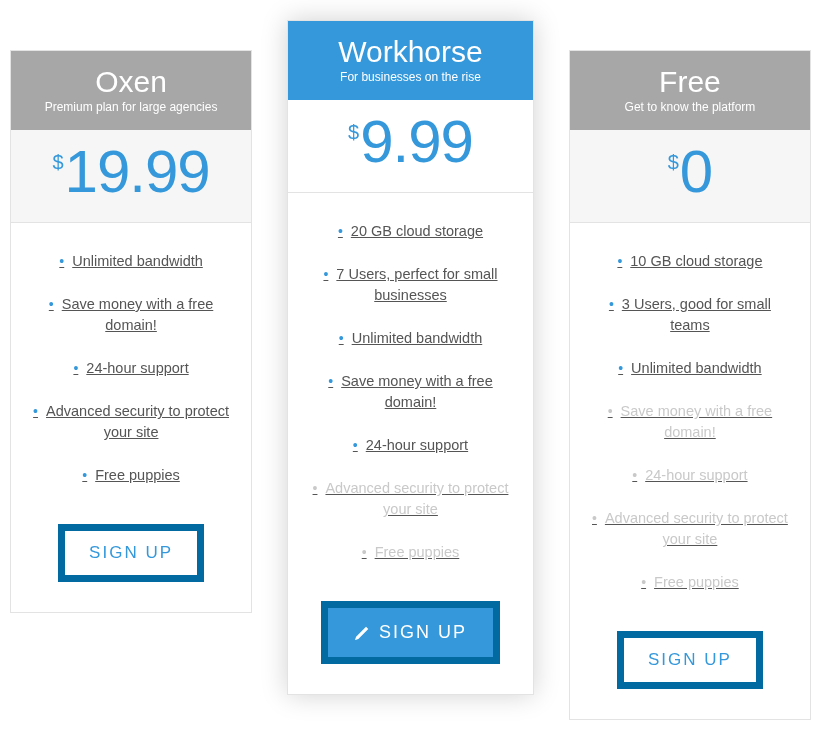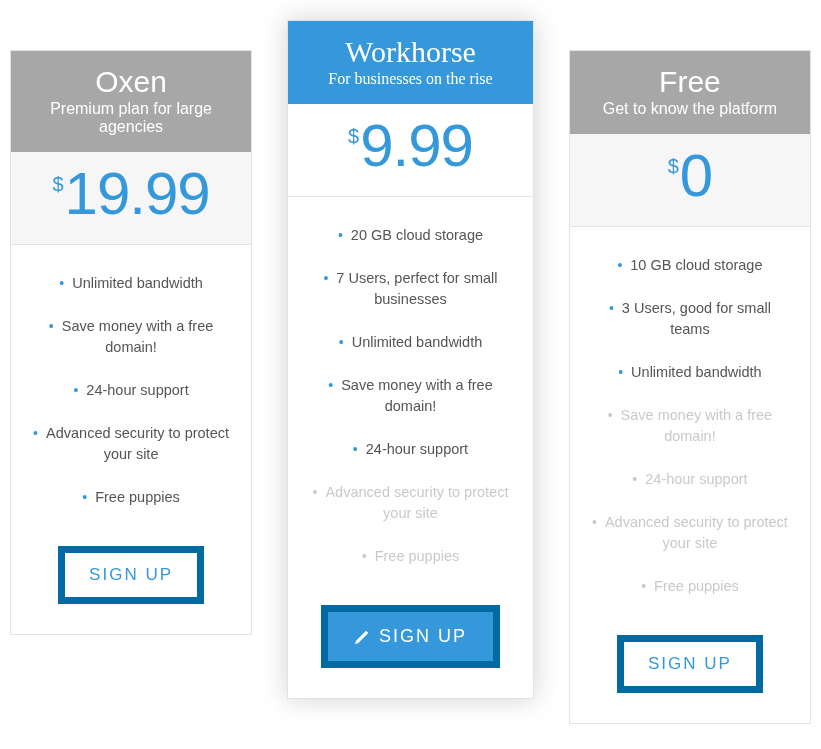--- a/index.html
+++ b/index.html
@@ -31,30 +31,29 @@
     position: relative;
     z-index: 2;
   }
   .card-header {
     background: #a7a7a7;
     color: #fff;
     padding: 14px 8px 16px;
   }
   .card.featured .card-header {
     background: #3498db;
-    font-family: Liberation Serif, serif;
   }
   .plan-name {
     font-size: 30px;
     font-weight: 300;
     line-height: 1.1;
     margin-bottom: 2px;
   }
   .plan-sub {
-    font-size: 16px;
+    font-size: 12px;
     font-weight: 300;
   }
   .price-block {
     background: #f6f6f6;
     border-bottom: 1px solid #e3e3e3;
     padding: 12px 8px 20px;
     color: #3498db;
   }
   .card.featured .price-block { background: #fff; }
   .price {
@@ -66,20 +65,21 @@
     align-items: flex-start;
   }
   .price .currency {
     font-size: 20px;
     margin-top: 10px;
     margin-right: 2px;
   }
   .features {
     list-style: none;
     padding: 28px 18px 10px;
+    text-decoration: underline;
   }
   .features li {
     font-size: 14.5px;
     line-height: 1.45;
     margin-bottom: 22px;
     color: #555;
     position: relative;
   }
   .features li::before {
     content: "•";

